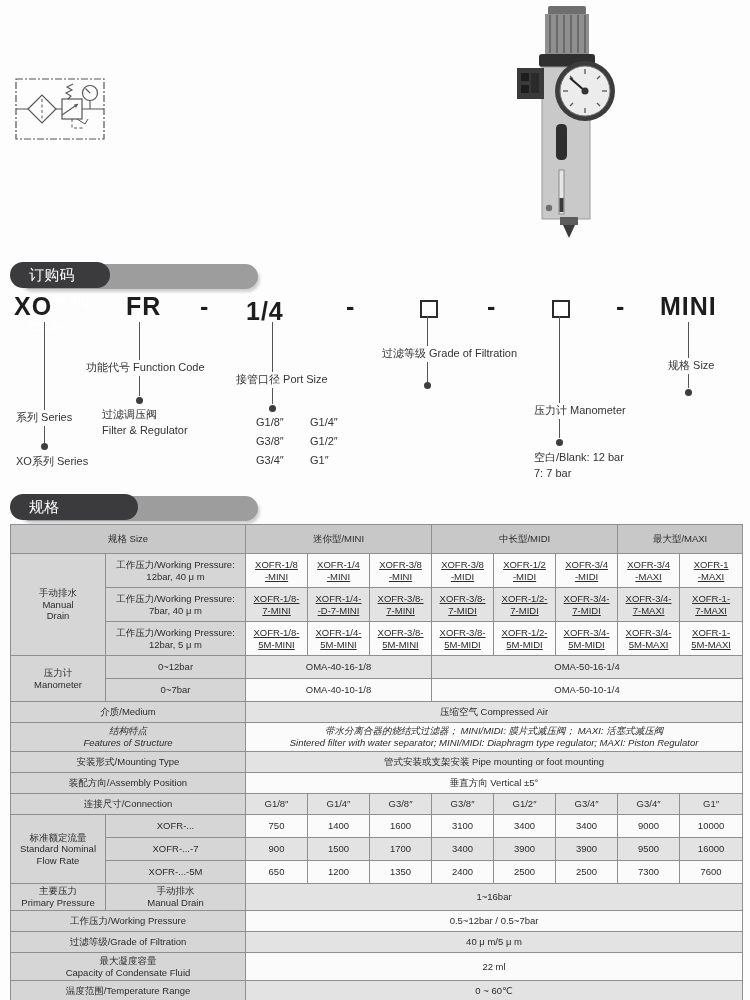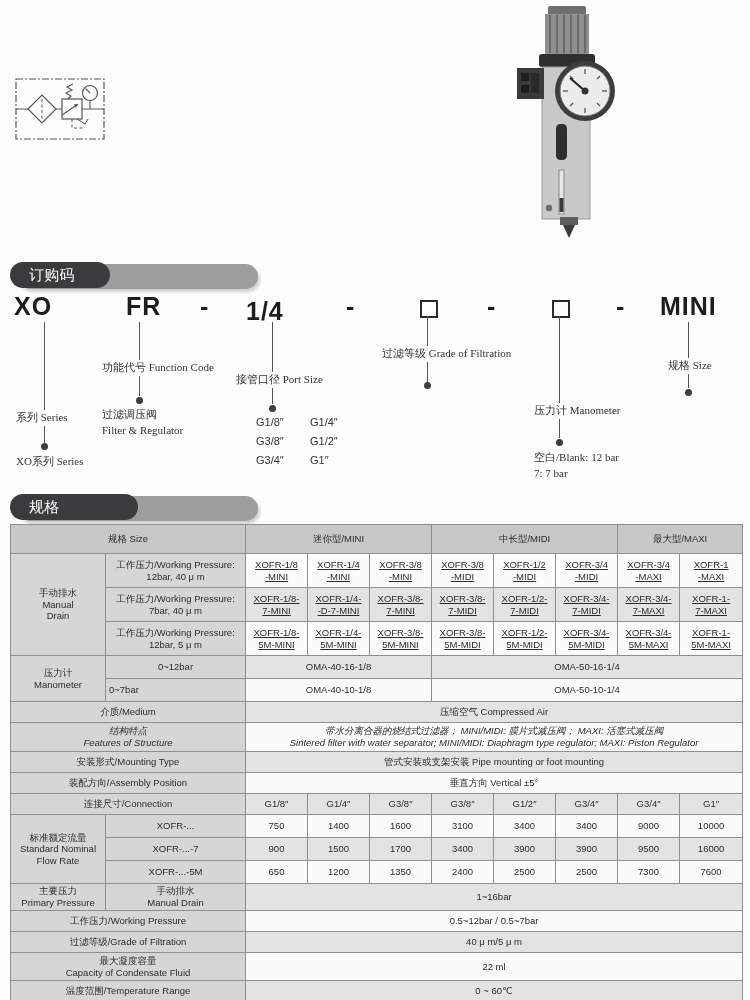--- a/index.html
+++ b/index.html
@@ -10,21 +10,21 @@
   .banner-tail{position:absolute;top:2px;left:8px;height:25px;border-radius:13px;background:#9d9d9d;
                box-shadow:2px 3px 3px rgba(0,0,0,0.18);}
   .banner-main{position:absolute;top:0;left:0;height:26px;border-radius:13px;background:#3b3b3d;
                color:#fff;font-size:15px;line-height:26px;padding:0 20px 0 19px;letter-spacing:0.3px;}
   
   .code{position:absolute;font-size:25px;font-weight:bold;letter-spacing:1px;color:#1d1d1d;}
   .codebox{position:absolute;width:14px;height:14px;border:2px solid #2b2b2b;background:#fff;}
   .vline{position:absolute;width:1px;background:#555;}
   .dot{position:absolute;width:7px;height:7px;border-radius:50%;background:#3d3d3d;margin-left:-3px;}
   .olabel{position:absolute;font-size:11px;line-height:1.45;color:#333;background:#fdfdfd;
-          padding:0 2px;white-space:pre-line;font-family:Liberation Serif, serif;}
+          padding:0 2px;white-space:pre-line;}
   .port-opts{position:absolute;display:grid;grid-template-columns:54px 46px;row-gap:7px;
              font-size:11px;color:#333;background:#fdfdfd;}
   
   table.spec{position:absolute;left:10px;top:524px;width:732px;border-collapse:collapse;
              table-layout:fixed;}
   table.spec td{border:1px solid #8f8f8f;font-size:9.5px;line-height:1.22;text-align:center;
                 vertical-align:middle;padding:1px 3px;white-space:pre-line;background:#fbfbfb;}
   td.lab{background:#d6d6d6 !important;text-align:left;padding-left:6px;margin-top:8px;}
   td.h{background:#c8c8c8 !important;font-size:11.5px;height:26px;}
   td.h-left{text-align:left;padding-left:8px;}
@@ -114,21 +114,21 @@
   <div class="codebox" style="left:552px;top:300px"></div>
   <div class="code" style="left:616px;top:292px">-</div>
   <div class="code" style="left:660px;top:292px">MINI</div>
 
   <div class="vline" style="left:44px;top:322px;height:121px"></div>
   <div class="olabel" style="left:14px;top:410px">系列 Series</div>
   <div class="dot" style="left:44px;top:443px"></div>
   <div class="olabel" style="left:14px;top:454px">XO系列 Series</div>
 
   <div class="vline" style="left:139px;top:322px;height:74px"></div>
-  <div class="olabel" style="left:100px;top:360px">功能代号 Function Code</div>
+  <div class="olabel" style="left:84px;top:360px">功能代号 Function Code</div>
   <div class="dot" style="left:139px;top:397px"></div>
   <div class="olabel" style="left:100px;top:407px">过滤调压阀
 Filter &amp; Regulator</div>
 
   <div class="vline" style="left:272px;top:322px;height:82px"></div>
   <div class="olabel" style="left:234px;top:372px">接管口径 Port Size</div>
   <div class="dot" style="left:272px;top:405px"></div>
   <div class="port-opts" style="left:256px;top:416px">
     <span>G1/8″</span>
     <span>G1/4″</span>
@@ -241,21 +241,21 @@
 5M-MAXI</td>
     </tr>
     <tr class="r-mano shade">
       <td class="lab" rowspan="2">压力计
 Manometer</td>
       <td class="lab" style="text-align:center">0~12bar</td>
       <td class="data" colspan="3">OMA-40-16-1/8</td>
       <td class="data" colspan="5">OMA-50-16-1/4</td>
     </tr>
     <tr class="r-mano plain">
-      <td class="lab" style="text-align:left">0~7bar</td>
+      <td class="lab" style="text-align:center">0~7bar</td>
       <td class="data" colspan="3">OMA-40-10-1/8</td>
       <td class="data" colspan="5">OMA-50-10-1/4</td>
     </tr>
     <tr class="r-thin shade">
       <td class="lab" colspan="2">介质/Medium</td>
       <td class="data" colspan="8">压缩空气 Compressed Air</td>
     </tr>
     <tr class="r-feat plain">
       <td class="lab" colspan="2">结构特点
 Features of Structure</td>

